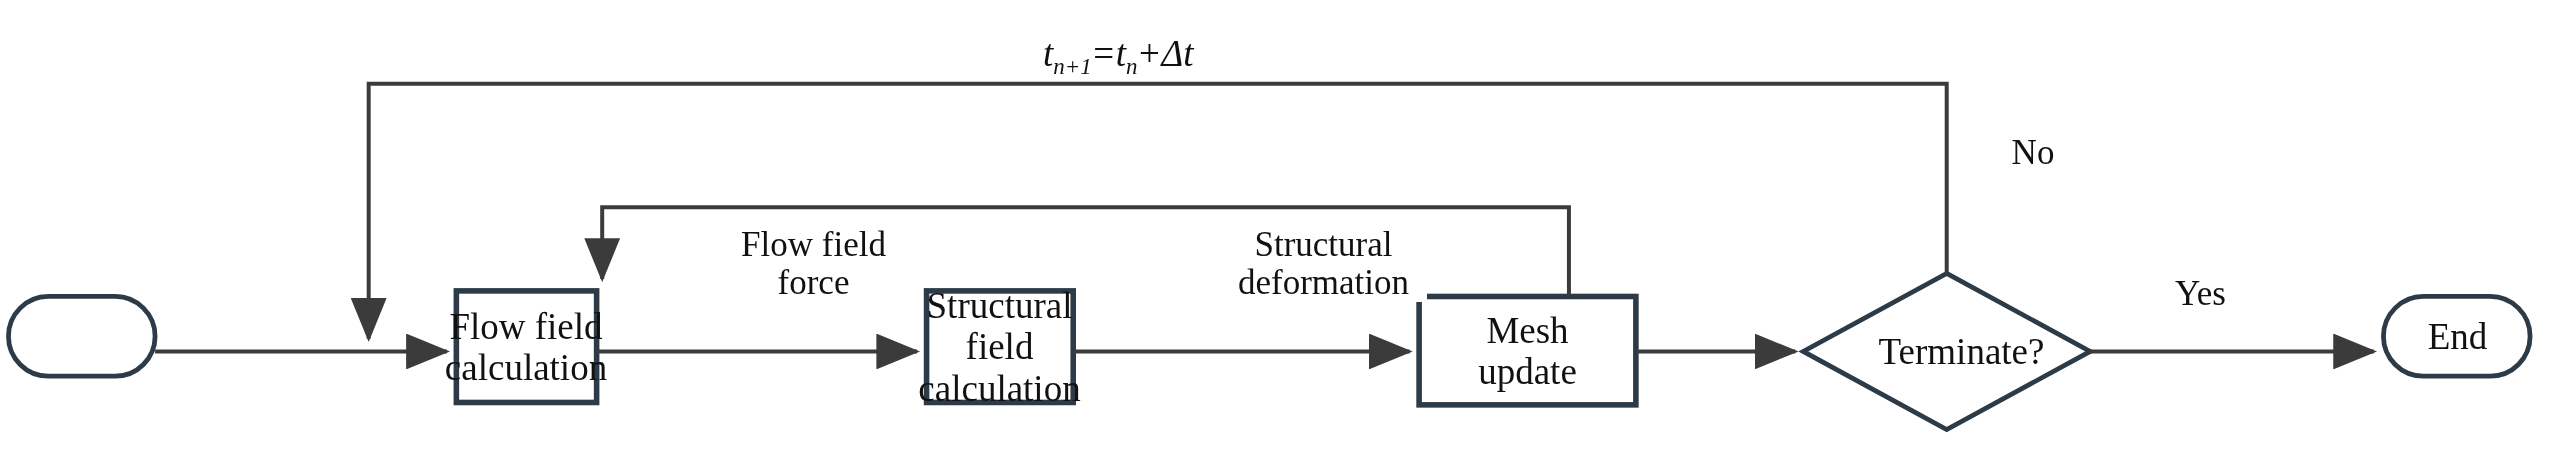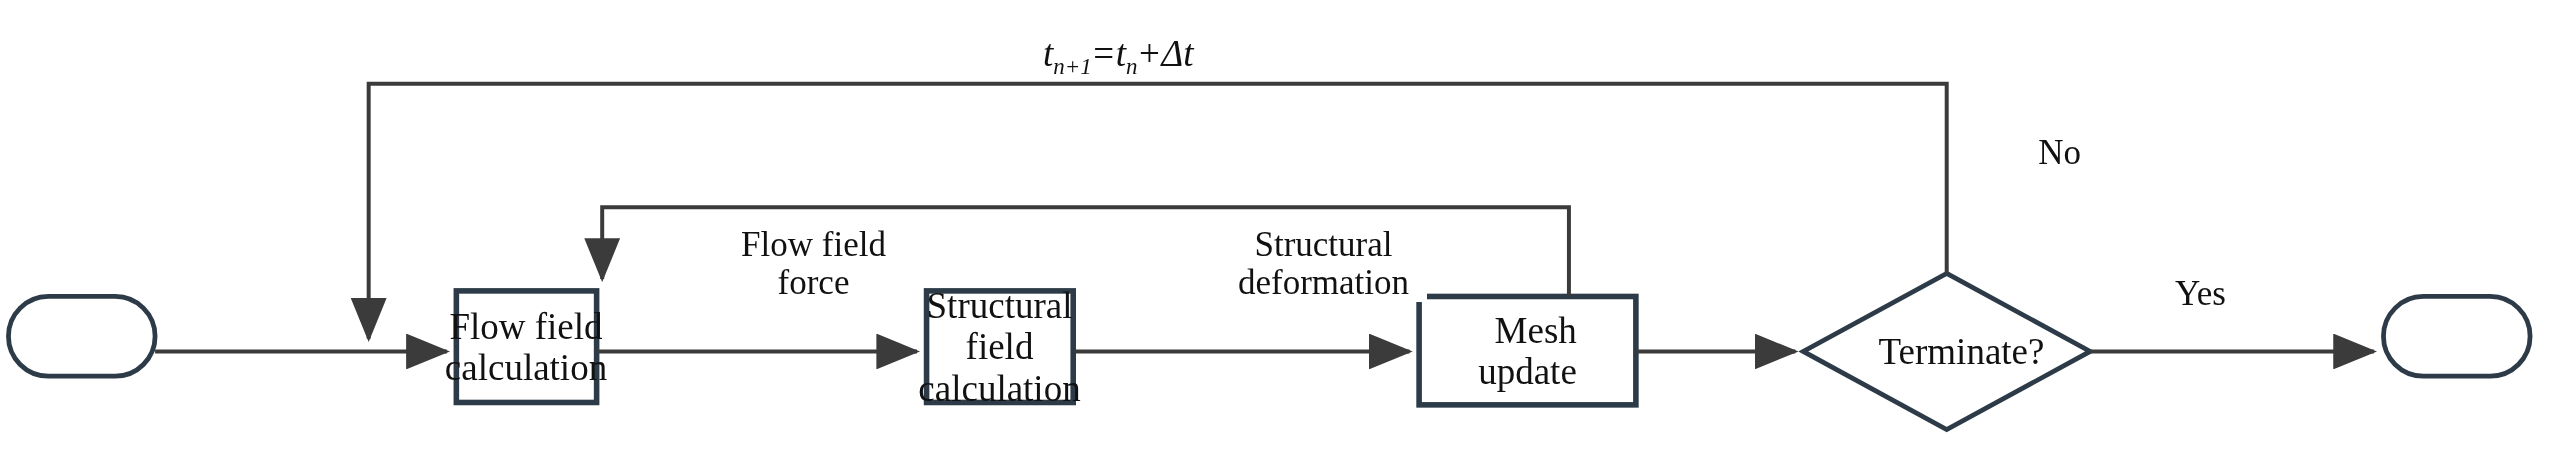--- a/index.html
+++ b/index.html
@@ -31,37 +31,37 @@
     justify-content: center;
     text-align: center;
     color: #111111;
     line-height: 1.12;
     pointer-events: none;
     white-space: pre-line;
   }
   .node-label.n-initial   { left: 8px;   top: 297px; width: 147px; height: 80px; font-size: 37px; }
   .node-label.n-flow      { left: 456px;  top: 291px; width: 140px; height: 112px; font-size: 37px; }
   .node-label.n-struct    { left: 926px; top: 291px; width: 147px; height: 112px; font-size: 37px; }
-  .node-label.n-mesh      { left: 1419px; top: 297px; width: 217px; height: 108px; font-size: 37px; text-align: right; }
+  .node-label.n-mesh      { left: 1419px; top: 297px; width: 217px; height: 108px; font-size: 37px; }
   .node-label.n-terminate { left: 1818px; top: 317px; width: 287px; height: 69px;  font-size: 37px; }
   .node-label.n-end       { left: 2384px; top: 297px; width: 147px; height: 80px; font-size: 37px; }
 
   .edge-label {
     position: absolute;
     color: #111111;
     font-size: 35px;
     line-height: 1.08;
     text-align: center;
     white-space: pre-line;
     pointer-events: none;
     background: #ffffff;
   }
   .el-flowforce  { left: 718px;  top: 226px; width: 191px; }
   .el-structdef  { left: 1220px; top: 226px; width: 207px; }
-  .el-no         { left: 1985px; top: 134px; width: 96px; text-align: right; background: none;}
+  .el-no         { left: 1985px; top: 134px; width: 96px; text-align: center; background: none;}
   .el-yes        { left: 2130px; top: 275px; width: 96px; text-align: right; background: none;}
 
   .math-label {
     position: absolute;
     color: #111111;
     pointer-events: none;
     font-family: "Liberation Serif", "DejaVu Serif", serif;
   }
   .ml-time {
     left: 1043px; top: 4.8px;
@@ -123,20 +123,21 @@
   </svg>
 
   <div class="node-label n-flow">Flow field
 calculation</div>
   <div class="node-label n-struct">Structural
 field
 calculation</div>
   <div class="node-label n-mesh">Mesh
 update</div>
   <div class="node-label n-terminate">Terminate?</div>
+  <div class="node-label n-end">End</div>
 
   <div class="edge-label el-flowforce">Flow field
 force</div>
   <div class="edge-label el-structdef">Structural
 deformation</div>
   <div class="edge-label el-no">No</div>
   <div class="edge-label el-yes">Yes</div>
 
   <div class="math-label ml-time">
     <span class="mi">t</span><span class="sub">n+1</span><span class="op">=</span><span class="mi">t</span><span class="sub">n</span><span class="op">+</span><span class="mi">Δt</span>

